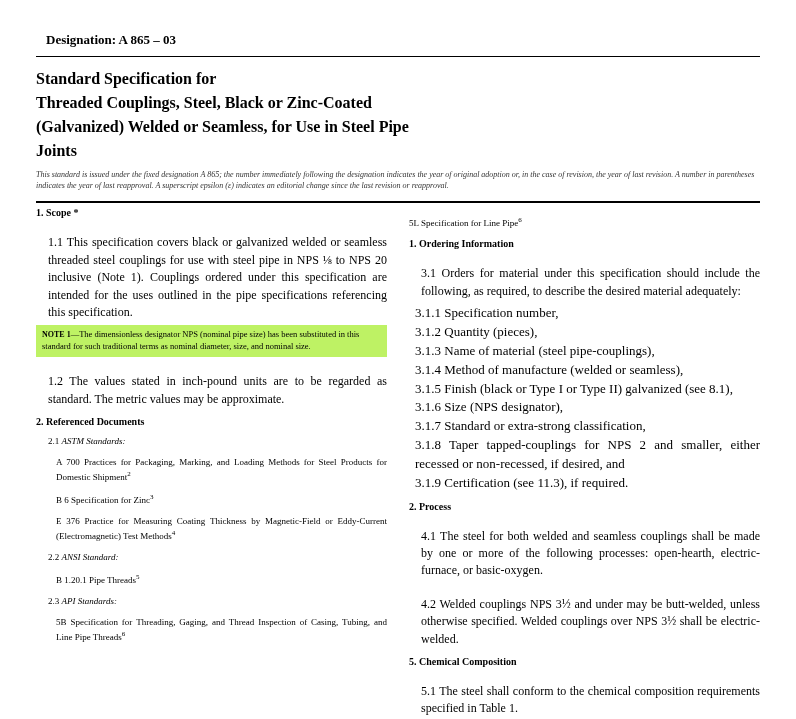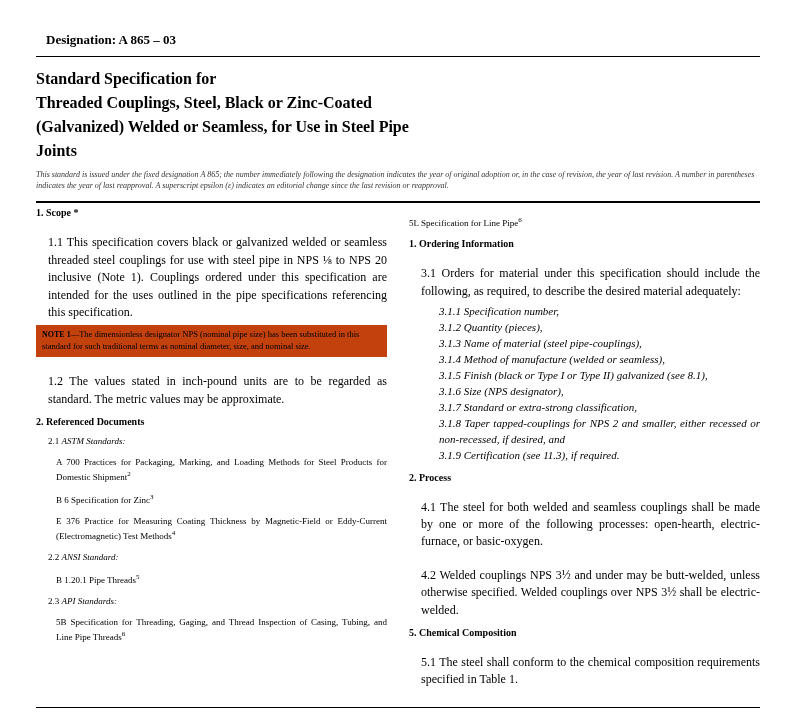--- a/index.html
+++ b/index.html
@@ -91,21 +91,21 @@
       margin-bottom: 4px;
       margin-top: 16px;
     }
     .indent1 {
       margin-left: 12px;
     }
     .indent2 {
       margin-left: 20px;
     }
     .note-box {
-      background: #c2410c;
+      background: #bef264;
       border: none;
       padding: 4px 6px;
       margin: 4px 0;
       font-size: 8.5px;
       line-height: 1.4;
       font-style: normal;
     }
     .note-label {
       font-variant: small-caps;
       font-weight: bold;
@@ -129,25 +129,24 @@
       font-size: 9px;
       line-height: 1.45;
       margin-bottom: 2px;
       text-align: justify;
       margin-top: 8px;
     }
     .italic {
       font-style: italic;
     }
     .sub-item {
-      margin-left: 30px;
-      font-size: 11px;
+      margin-left: 6px;
+      font-size: 13px;
       line-height: 1.45;
       text-align: justify;
-      font-style: italic;
     }
   </style>
 </head>
 <body>
 
 <div class="page">
 
   <div class="header">
     <div class="designation">
       <span>Designation:</span>

